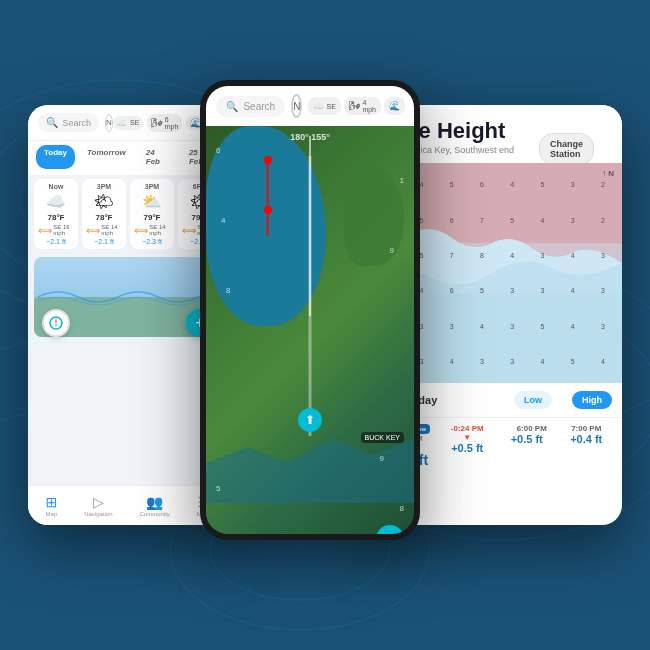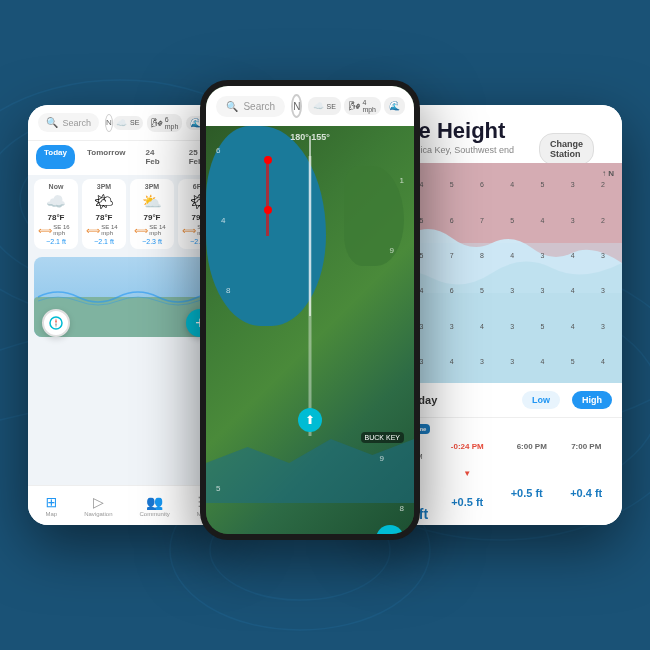--- a/index.html
+++ b/index.html
@@ -152,20 +152,21 @@
       font-size: 8px;
       font-weight: 600;
       cursor: pointer;
     }
     .day-tab.active {
       background: #2196f3;
       color: white;
     }
     .day-tab.inactive {
       color: #666;
+      font-style: italic;
     }
 
     .weather-grid {
       display: grid;
       grid-template-columns: repeat(4, 1fr);
       gap: 4px;
       padding: 4px 6px;
     }
     .weather-cell {
       background: white;
@@ -522,21 +523,21 @@
       cursor: pointer;
       margin-right: 4px;
     }
     .today-label {
       font-size: 11px;
       font-weight: 600;
       color: #333;
     }
     .tide-toggle {
       display: flex;
-      gap: 12px;
+      gap: 20px;
       margin-left: auto;
     }
     .tide-btn {
       padding: 4px 10px;
       border-radius: 12px;
       font-size: 9px;
       font-weight: 700;
       cursor: pointer;
     }
     .tide-btn-low {
@@ -551,21 +552,21 @@
     .tide-times-row {
       display: grid;
       grid-template-columns: repeat(4, 1fr);
       padding: 6px 8px;
       gap: 4px;
     }
     .tide-time-cell {
       display: flex;
       flex-direction: column;
       align-items: center;
-      gap: 18px;
+      gap: 0;
     }
     .tide-height-val {
       font-size: 11px;
       font-weight: 700;
       color: #1a7abf;
     }
     .tide-height-val.current {
       font-size: 14px;
       color: #1a7abf;
     }

